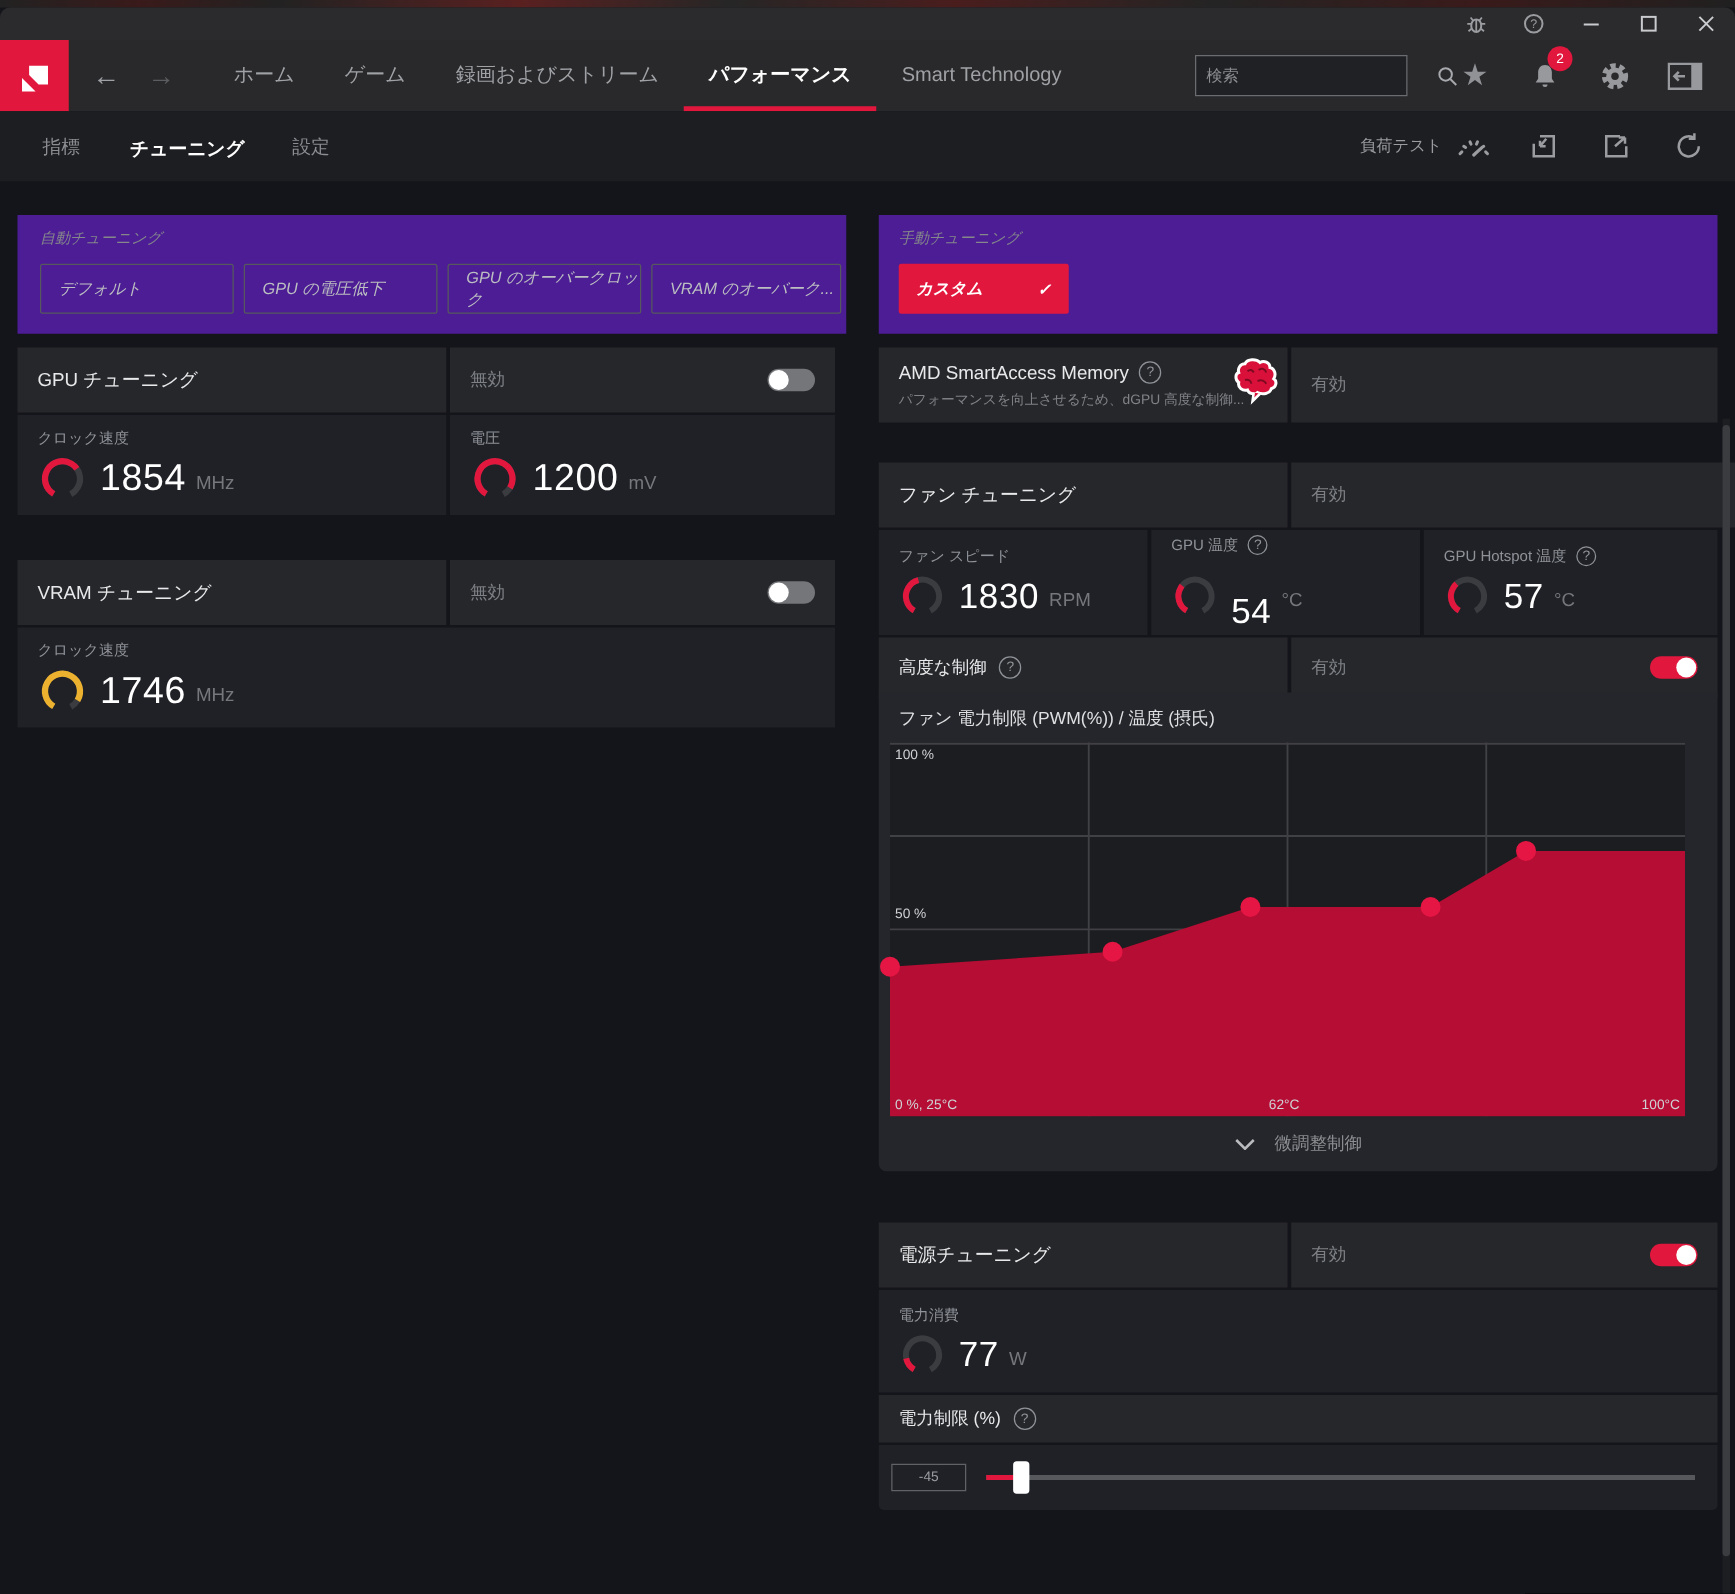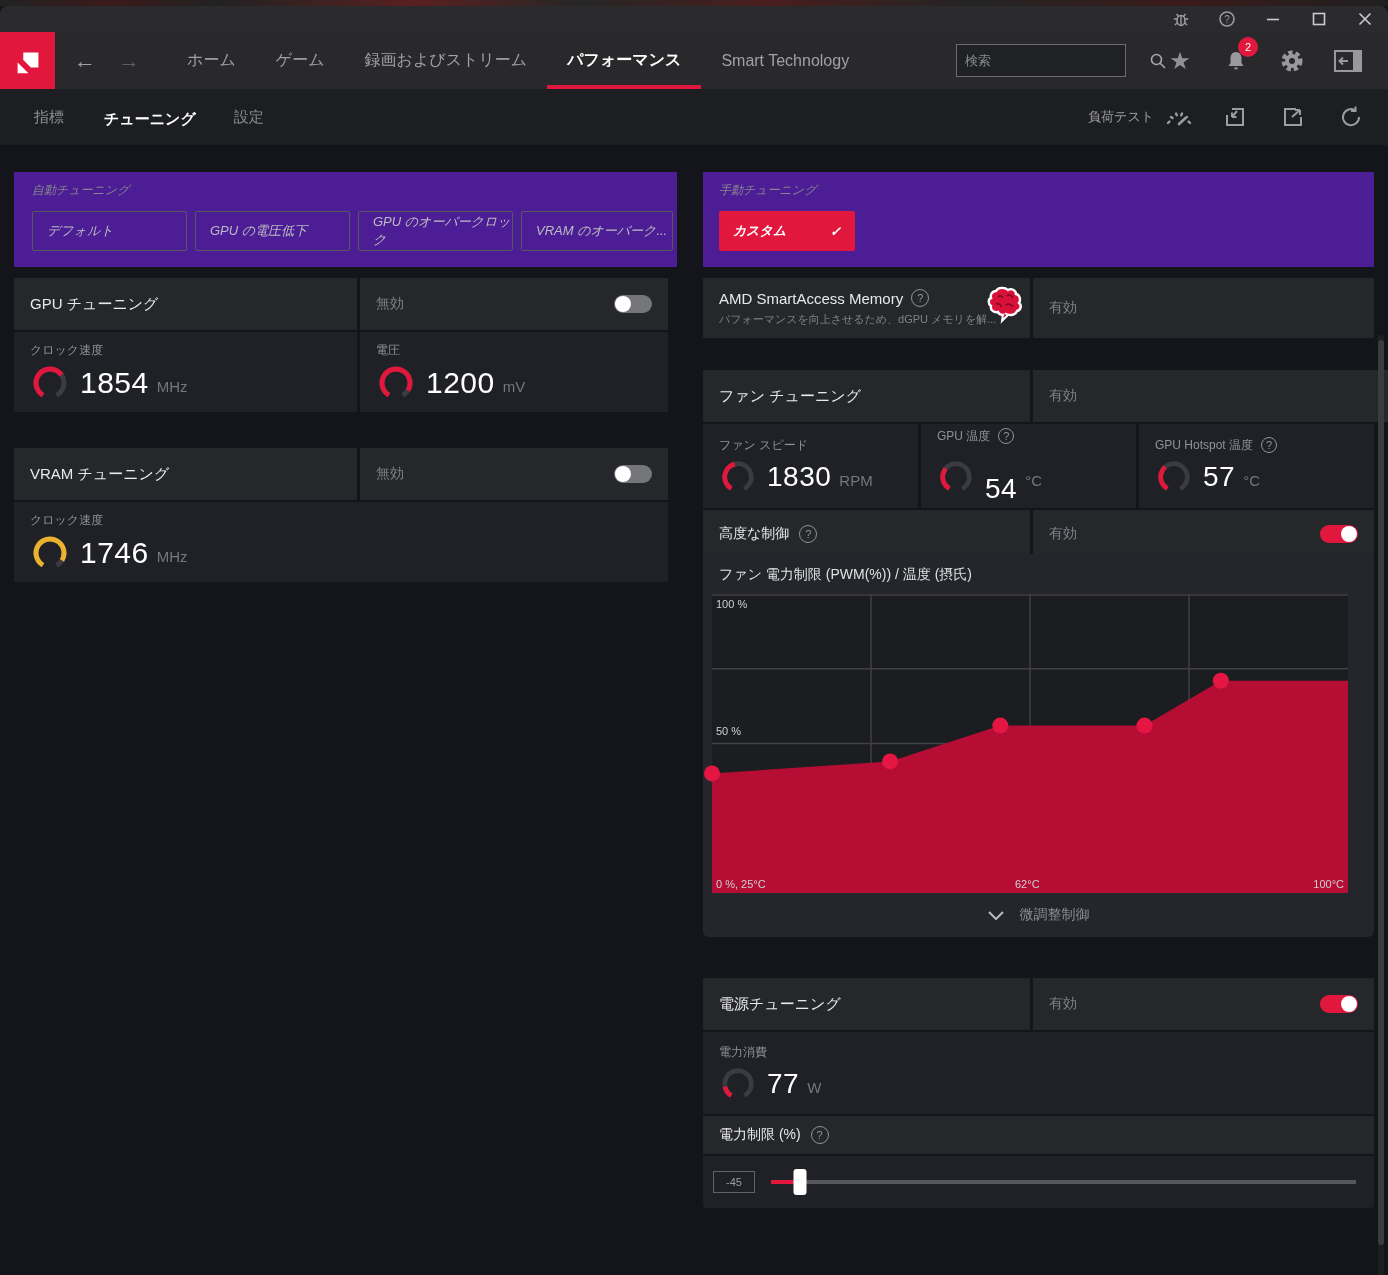--- a/index.html
+++ b/index.html
@@ -85,21 +85,21 @@
 
   
   .chart-block { position:absolute; left:703px; top:554px; width:671px; background:#25262b; border-radius:0 0 6px 6px; }
   .chart-title { font-size:14px; color:#dfe0e2; padding:12px 0 10px 16px; }
   .plot { position:relative; margin-left:9px; width:636px; height:299px; background:#1c1d20; }
   .plot svg { overflow:visible; display:block; }
   .tick { position:absolute; font-size:11px; color:#cfd1d4; }
   .fine-row { height:44px; display:flex; align-items:center; justify-content:center; gap:16px; color:#8b8d91; font-size:14px; }
 
   
-  .pl-valuebox { width:42px; height:22px; border:1px solid #606266; color:#9b9da1; font-size:11px;
+  .pl-valuebox { width:60px; height:22px; border:1px solid #606266; color:#9b9da1; font-size:11px;
     display:flex; align-items:center; justify-content:center; margin-left:10px; flex:none; }
   .pl-track-wrap { position:relative; flex:1; height:4px; background:#56585c; margin:0 18px 0 16px; }
   .pl-fill { position:absolute; left:0; top:0; height:4px; background:#e2173d; }
   .pl-thumb { position:absolute; top:-11px; width:13px; height:26px; background:#fff; border-radius:3px; transform:translateX(-50%); }
 
   .scrollbar { position:absolute; right:4px; top:335px; width:6px; height:940px; background:#1d1e22; }
   .scroll-thumb { position:absolute; left:0; top:5px; width:6px; height:905px; background:#3a3c40; border-radius:3px; }
 </style>
 </head>
 <body>
@@ -316,21 +316,21 @@
       </div>
     </div>
   </div>
 
   <div class="row" style="left:703px; top:278px; width:671px; height:60px; grid-template-columns:327px 1fr;">
     <div class="cell sa-left">
       <div class="sa-title">
         <span>AMD SmartAccess Memory</span>
         <span class="help-circle">?</span>
       </div>
-      <div class="sa-sub">パフォーマンスを向上させるため、dGPU メモリを解...</div>
+      <div class="sa-sub">パフォーマンスを向上させるため、dGPU 高度な制御...</div>
       <div class="sa-brain">
         <svg width="38" height="42" viewBox="0 0 38 42">
           <path d="M10 8 C6 8 4 12 5 15 C2 16 2 21 5 23 C4 27 8 30 12 29 C13 32 18 33 20 31 C24 33 30 32 31 28 C35 27 36 22 33 20 C35 17 34 12 30 11 C30 7 25 5 22 7 C19 4 12 4 10 8 Z" fill="#d8103a" stroke="#fff" stroke-width="2.4"></path>
           <path d="M17 31 L16 38 L22 32" fill="#d8103a" stroke="#fff" stroke-width="2"></path>
           <path d="M12 14 C14 12 16 13 17 15 M21 13 C23 11 26 12 27 15 M10 21 C13 20 15 22 15 24 M20 22 C23 20 26 22 27 24" stroke="#7e0a22" stroke-width="1.6" fill="none"></path>
         </svg>
       </div>
     </div>
     <div class="cell" style="padding-left:16px;">
       <span class="state-label">有効</span>

